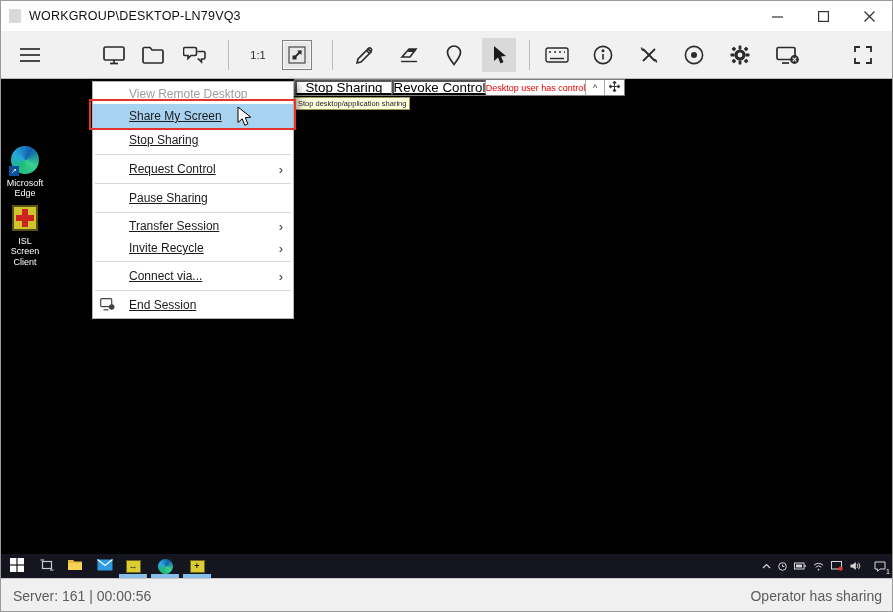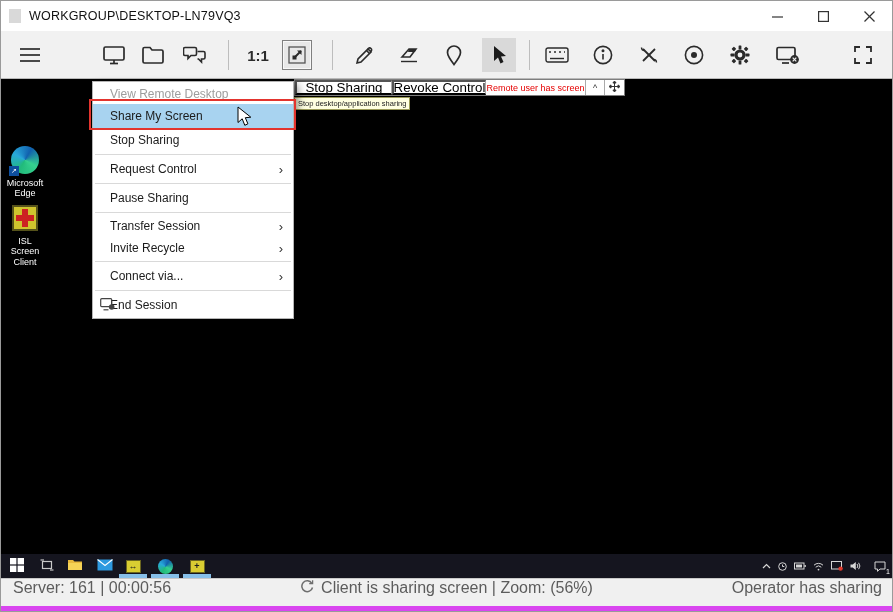--- a/index.html
+++ b/index.html
@@ -1,34 +1,34 @@
 <!DOCTYPE html>
 <html><head>
 <meta charset="utf-8">
 <style>
   * { margin:0; padding:0; box-sizing:border-box; }
   html,body { width:893px; height:612px; background:#ddd; font-family:"Liberation Sans", sans-serif; }
-  .window { position:relative; width:893px; height:612px; border:1px solid #9a9a9a; background:#d946ef; overflow:hidden; }
+  .window { position:relative; width:893px; height:612px; border:1px solid #9a9a9a; background:#15803d; overflow:hidden; }
 
   
   .titlebar { position:relative; height:30px; background:#fff; display:flex; align-items:center; }
   .app-icon { width:12px; height:14px; background:#d9d9d9; margin-left:8px; }
   .title-text { font-size:12.5px; color:#111; margin-left:8px; letter-spacing:.2px; }
   .win-controls { position:absolute; right:0; top:0; height:30px; display:flex; }
   .win-btn { width:46px; height:30px; display:flex; align-items:center; justify-content:center; color:#333; background:transparent; border:none; }
   .win-btn svg { display:block; }
 
   
   .toolbar { position:relative; height:48px; background:#f1f1f1; border-bottom:1px solid #b9b9b9; }
   .tbtn { position:absolute; top:7px; width:34px; height:34px; display:flex; align-items:center; justify-content:center; color:#2b2b2b; background:transparent; border:none; }
   .tbtn svg { display:block; }
   .tbtn.selected { background:#d9d9d9; }
   .tbtn.boxed { background:#e8e8e8; border:1px solid #808080; box-shadow:0 0 0 1px #f8f8f8 inset; width:30px; height:30px; top:9px; }
   .tsep { position:absolute; top:9px; width:1px; height:30px; background:#bdbdbd; }
-  .scale-label { font-size:15px; font-weight:bold; color:#2b2b2b; }
+  .scale-label { font-size:11px; font-weight:normal; color:#2b2b2b; }
 
   
   .desktop { position:relative; height:475px; background:#000; }
 
   .dicon { position:absolute; width:44px; text-align:center; color:#fff; font-size:9px; line-height:1.15; cursor:default; }
   .dicon .img { width:32px; height:30px; margin:0 auto 3px auto; position:relative; display:flex; align-items:center; justify-content:center; }
   .edge-circle { width:28px; height:28px; border-radius:50%; background:conic-gradient(from 210deg,#21ba7a,#28a8da,#1160ae,#35d08e,#21ba7a); }
   .shortcut-badge { position:absolute; left:0; bottom:-1px; width:10px; height:10px; background:#0e4f9e; display:flex; align-items:center; justify-content:center; color:#fff; font-size:7px; }
   .isl-square { width:26px; height:26px; background:#cfc42e; border:2px solid #55521a; position:relative; }
   .isl-square::before { content:""; position:absolute; left:8px; top:2px; width:6px; height:18px; background:#c22; }
@@ -38,21 +38,21 @@
   .mini-toolbar { position:absolute; left:293px; top:0; height:17px; display:flex; background:#fff; border:1px solid #7e7e7e; font-size:9px; color:#111; z-index:3; }
   .mini-seg { display:flex; align-items:center; justify-content:center; border-right:1px solid #aaa; padding:0 6px; white-space:nowrap; background:#fff; }
   .mini-seg.red { color:#e60000; }
   .mini-btn { width:19px; display:flex; align-items:center; justify-content:center; border-right:1px solid #aaa; background:#fff; border-top:none; border-bottom:none; border-left:none; font-size:9px; color:#333; }
   .mini-btn:last-child { border-right:none; }
 
   .tooltip { position:absolute; left:293px; top:18px; background:#ffffe1; border:1px solid #9b9b57; color:#222; font-size:7.5px; padding:1px 3px; white-space:nowrap; z-index:2; }
 
   
   .menu { position:absolute; left:91px; top:2px; width:202px; background:#fff; border:1px solid #b5b5b5; box-shadow:4px 4px 8px rgba(0,0,0,.45); padding:1px 0; z-index:4; }
-  .mitem { position:relative; display:flex; align-items:center; padding-left:17px; font-size:12px; color:#1b1b1b; height:24px; cursor:default; }
+  .mitem { position:relative; display:flex; align-items:center; padding-left:36px; font-size:12px; color:#1b1b1b; height:24px; cursor:default;text-decoration:underline; }
   .mitem.first { height:21px; }
   .mitem.disabled { color:#9d9d9d; }
   .mitem.highlighted { background:#a8d3f0; }
   .mitem.compact { height:22px; }
   .msep { height:1px; background:#d9d9d9; margin:2px 2px; }
   .marrow { position:absolute; right:10px; font-size:13px; color:#333; line-height:1; }
   .mitem .item-icon { position:absolute; left:7px; top:5px; color:#444; }
 
   
   .annotation { position:absolute; left:88px; top:20px; width:207px; height:31px; border:2px solid #e3342e; z-index:5; pointer-events:none; }
@@ -63,21 +63,21 @@
   .rtaskbar { position:relative; height:24px; background:#15151f; display:flex; align-items:center; }
   .task-ic { position:absolute; top:3px; width:24px; height:18px; display:flex; align-items:center; justify-content:center; background:transparent; border:none; }
   .run-strip { position:absolute; bottom:0; height:4px; background:#86bfe9; }
   .ysq { width:15px; height:13px; background:#d9cd32; border:1px solid #6b661f; display:flex; align-items:center; justify-content:center; color:#222; font-size:9px; font-weight:bold; line-height:1; }
   .edge-mini { width:15px; height:15px; border-radius:50%; background:conic-gradient(from 210deg,#21ba7a,#28a8da,#1160ae,#35d08e,#21ba7a); }
   .tray { position:absolute; right:6px; top:0; height:24px; display:flex; align-items:center; gap:7px; color:#d6d6d6; }
   .tray .t-ic { display:flex; align-items:center; justify-content:center; position:relative; background:transparent; border:none; color:#d6d6d6; }
   .badge { position:absolute; right:-4px; bottom:-3px; font-size:7px; color:#fff; }
 
   
-  .statusbar { position:relative; height:28px; background:#f0f0f0; border-top:1px solid #c9c9c9; display:flex; align-items:flex-start; font-size:16px; color:#5c5c5c; }
+  .statusbar { position:relative; height:34px; background:#f0f0f0; border-top:1px solid #c9c9c9; display:flex; align-items:center; font-size:14px; color:#5c5c5c; }
   .sb-left { margin-left:12px; }
   .sb-center { position:absolute; left:0; right:0; display:flex; align-items:center; justify-content:center; gap:7px; }
   .sb-right { position:absolute; right:10px; }
 </style>
 </head>
 <body>
 
 <div class="window">
 
   <div class="titlebar">
@@ -304,21 +304,21 @@
     </div>
 
     <div class="mini-toolbar">
       <button class="mini-seg" style="width:97px">
         <span>Stop Sharing</span>
       </button>
       <button class="mini-seg" style="width:94px">
         <span>Revoke Control</span>
       </button>
       <div class="mini-seg red" style="width:100px">
-        <span>Remote user has screen</span>
+        <span>Desktop user has control</span>
       </div>
       <button class="mini-btn">
         <span>^</span>
       </button>
       <button class="mini-btn">
         <span>
           <svg width="11" height="11" viewBox="0 0 11 11" stroke="#333" stroke-width="1" fill="#333">
             <line x1="5.5" y1="1" x2="5.5" y2="10"></line>
               <line x1="1" y1="5.5" x2="10" y2="5.5"></line>
             <path d="M5.5,0 l1.6,2 h-3.2 z"></path>
@@ -480,25 +480,16 @@
         <svg width="12" height="11" viewBox="0 0 12 11" fill="none" stroke="#d6d6d6" stroke-width="1">
             <path d="M1,1 h10 v7 h-5 l-2.5,2.3 v-2.3 H1 Z"></path>
           </svg>
         <span class="badge">1</span>
       </button>
     </div>
   </div>
 
   <div class="statusbar">
     <div class="sb-left">Server: 161 | 00:00:56</div>
-    <div class="sb-center">
-      <span>
-        <svg width="14" height="14" viewBox="0 0 14 14" fill="none" stroke="#6e6e6e" stroke-width="1.5">
-          <path d="M11.8,4.3 a5.4,5.4 0 1 0 0.7,4.2"></path>
-          <path d="M12.6,1.2 v3.4 h-3.4" stroke-width="1.3"></path>
-        </svg>
-      </span>
-      <span>Client is sharing screen | Zoom: (56%)</span>
-    </div>
     <div class="sb-right">Operator has sharing</div>
   </div>
 
 </div>
 
 </body></html>

